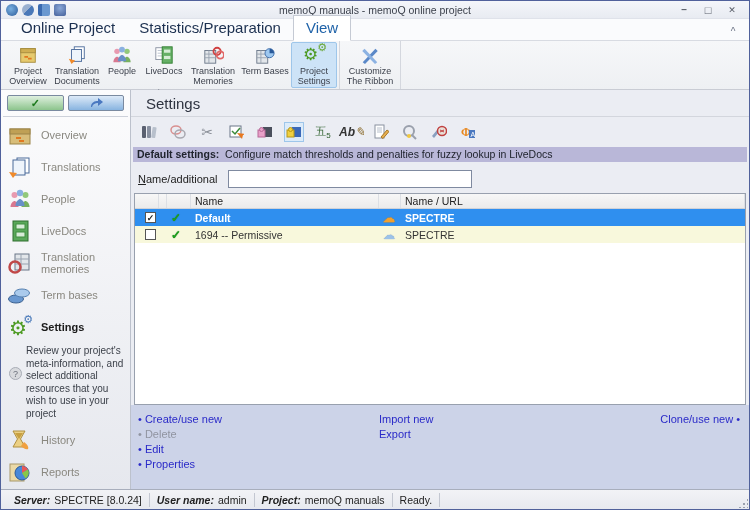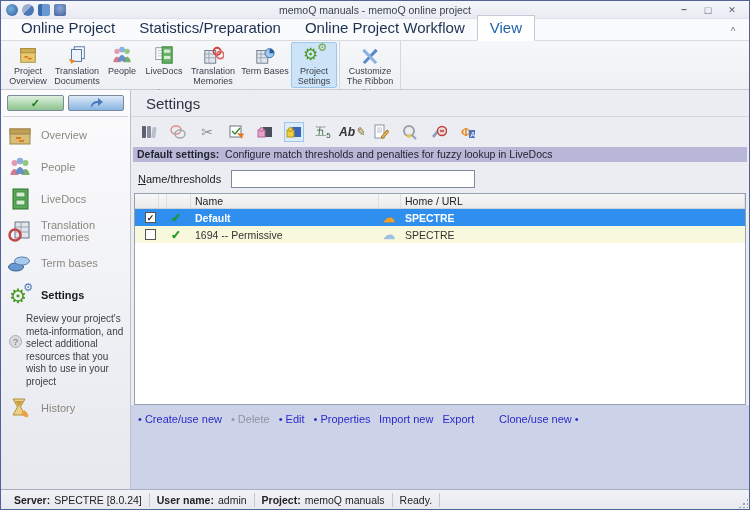--- a/index.html
+++ b/index.html
@@ -87,30 +87,30 @@
   .cloud.orange { color:#f0a030; text-shadow:0 0 1px #b87a10; }
   .cloud.blue { color:#9cc2e8; text-shadow:0 0 1px #5a88b8; }
   .tfill { flex:1; background:#fff; }
 
   
   .lower { background:#ccd3e8; padding:4px 3px 0 3px; flex:0 0 84px; }
   .resfield { display:flex; gap:3px; align-items:center; }
   .resinput { flex:1; height:18px; background:#fff; border:1px solid #8a92a8; font-size:11px; display:flex; align-items:center; padding-left:4px; color:#222; }
   .editbtn { width:17px; height:17px; display:flex; align-items:center; justify-content:center; color:#2e8b2e; font-size:14px; }
   .linkgrid { display:grid; grid-template-columns:1fr auto 1fr; padding:4px 6px 0 4px; }
-  .linkcol { display:flex; gap:9px; }
+  .linkcol { display:flex; flex-direction:column; gap:3px; }
   .linkcol.center { align-items:flex-start; min-width:120px; }
   .linkcol.right { align-items:flex-end; }
   .lnk { color:#2a2ac8; font-size:11px; cursor:default; }
   .lnk.disabled { color:#9094a0; }
 
   
   .statusbar { height:20px; flex:0 0 20px; background:linear-gradient(#f2f3f6,#e7e9ef); border-top:1px solid #a8aebc; display:flex; align-items:center; font-size:10.5px; padding-left:6px; position:relative; }
   .sseg { display:flex; gap:4px; padding:0 7px; border-right:1px solid #c3c7d1; height:14px; align-items:center; }
-  .sseg b { font-weight:bold; }
+  .sseg b { font-weight:bold;font-style:italic; }
   .grip { position:absolute; right:1px; bottom:1px; width:10px; height:10px;
           background-image:radial-gradient(#9aa0ae 1px, transparent 1px);
           background-size:4px 4px; clip-path:polygon(100% 0,100% 100%,0 100%); }
 
   svg { display:block; }
 </style>
 </head>
 <body>
 
 <div class="window">
@@ -126,21 +126,20 @@
     <div class="wincontrols">
       <span class="winbtn minim"></span>
       <span class="winbtn maxim"></span>
       <span class="winbtn closer"></span>
     </div>
   </div>
 
   <div class="tabrow">
     <span class="rtab">Online Project</span>
     <span class="rtab">Statistics/Preparation</span>
-    <span class="rtab">Online Project Workflow</span>
     <span class="rtab active">View</span>
     <span class="collapse-ribbon">^</span>
   </div>
 
   <div class="ribbon">
     <div class="rgroup">
       <div class="ritems">
         <div class="ritem">
           <span class="ricon">
             <svg width="22" height="20" viewBox="0 0 24 22">
@@ -260,20 +259,30 @@
         <span class="sicon">
           <svg width="26" height="22" viewBox="0 0 26 22">
               <rect x="3" y="5" width="20" height="15" fill="#d8bd79" stroke="#9c8448"></rect>
               <rect x="3" y="5" width="20" height="5" fill="#bfa055" stroke="#9c8448"></rect>
               <path d="M9 14h5M12 17h5" stroke="#e07820" stroke-width="2"></path>
             </svg>
         </span>
         <span class="slabel">Overview</span>
       </div>
 
+      <div class="sitem">
+        <span class="sicon">
+          <svg width="26" height="22" viewBox="0 0 26 22">
+              <rect x="10" y="2" width="12" height="15" fill="#fff" stroke="#4a6a9a"></rect>
+              <rect x="6" y="4" width="12" height="15" fill="#eef4fb" stroke="#4a6a9a"></rect>
+              <path d="M2 16l8 1-4 5z" fill="#f08a2a"></path>
+            </svg>
+        </span>
+        <span class="slabel">Translations</span>
+      </div>
 
       <div class="sitem">
         <span class="sicon">
           <svg width="26" height="22" viewBox="0 0 24 22">
               <circle cx="6.5" cy="7" r="3" fill="#e89ab0"></circle>
               <circle cx="17.5" cy="7" r="3" fill="#92c87a"></circle>
               <circle cx="12" cy="5" r="3.2" fill="#8ab0e0"></circle>
               <path d="M2.5 19c0-4 3-6 4-6s4 2 4 6z" fill="#d87890"></path>
               <path d="M13.5 19c0-4 3-6 4-6s4 2 4 6z" fill="#78b060"></path>
               <path d="M7.5 18c0-5 3.5-7 4.5-7s4.5 2 4.5 7z" fill="#6890c8"></path>
@@ -333,20 +342,31 @@
         <span class="sicon">
           <svg width="26" height="24" viewBox="0 0 26 24">
               <path d="M6 3h12l-4.5 8L18 19H6l4.5-8z" fill="#ecd084" stroke="#b09040"></path>
               <path d="M8 5h8l-4 6z" fill="#c8a040"></path>
               <path d="M17 14c3 2 5 5 4 7-2 1-5-1-7-3z" fill="#f0a040"></path>
             </svg>
         </span>
         <span class="slabel">History</span>
       </div>
 
+      <div class="sitem">
+        <span class="sicon">
+          <svg width="26" height="24" viewBox="0 0 26 24">
+              <rect x="3" y="4" width="14" height="17" fill="#ead9a8" stroke="#a89868"></rect>
+              <circle cx="15" cy="13" r="7" fill="#4888d8" stroke="#2a5a9a"></circle>
+              <path d="M15 13V6a7 7 0 0 1 6 3.5z" fill="#e85858"></path>
+              <path d="M15 13l6-3.5a7 7 0 0 1-2.5 9z" fill="#88c848"></path>
+            </svg>
+        </span>
+        <span class="slabel">Reports</span>
+      </div>
     </div>
 
     <div class="main">
       <div class="heading">Settings</div>
 
       <div class="iconstrip">
         <span class="stab">
             <span>
               <svg width="16" height="16" viewBox="0 0 16 16">
                 <rect x="1" y="2" width="4" height="12" rx="1" fill="#5a6070"></rect>
@@ -436,32 +456,32 @@
             </span>
           </span>
       </div>
 
       <div class="banner">
         <b>Default settings:</b>&nbsp;
         <span>Configure match thresholds and penalties for fuzzy lookup in LiveDocs</span>
       </div>
 
       <div class="formrow">
-        <label><u>N</u><span>ame/thresholds</span></label>
+        <label><u>N</u><span>ame/additional</span></label>
         <input type="text" value="" style="">
       </div>
 
       <div class="tablewrap">
         <div class="trow thead">
           <span class="cell"></span>
             <span class="cell"></span>
             <span class="cell"></span>
           <span class="cell">Name</span>
           <span class="cell"></span>
-          <span class="cell">Home / URL</span>
+          <span class="cell">Name / URL</span>
         </div>
         <div class="trow row-sel">
           <span class="cell">
               <span class="cbox checked"></span>
             </span>
           <span class="cell"></span>
           <span class="cell"><span class="rowcheck">✓</span></span>
           <span class="cell">Default</span>
           <span class="cell"><span class="cloud orange">☁</span></span>
           <span class="cell">SPECTRE</span>

